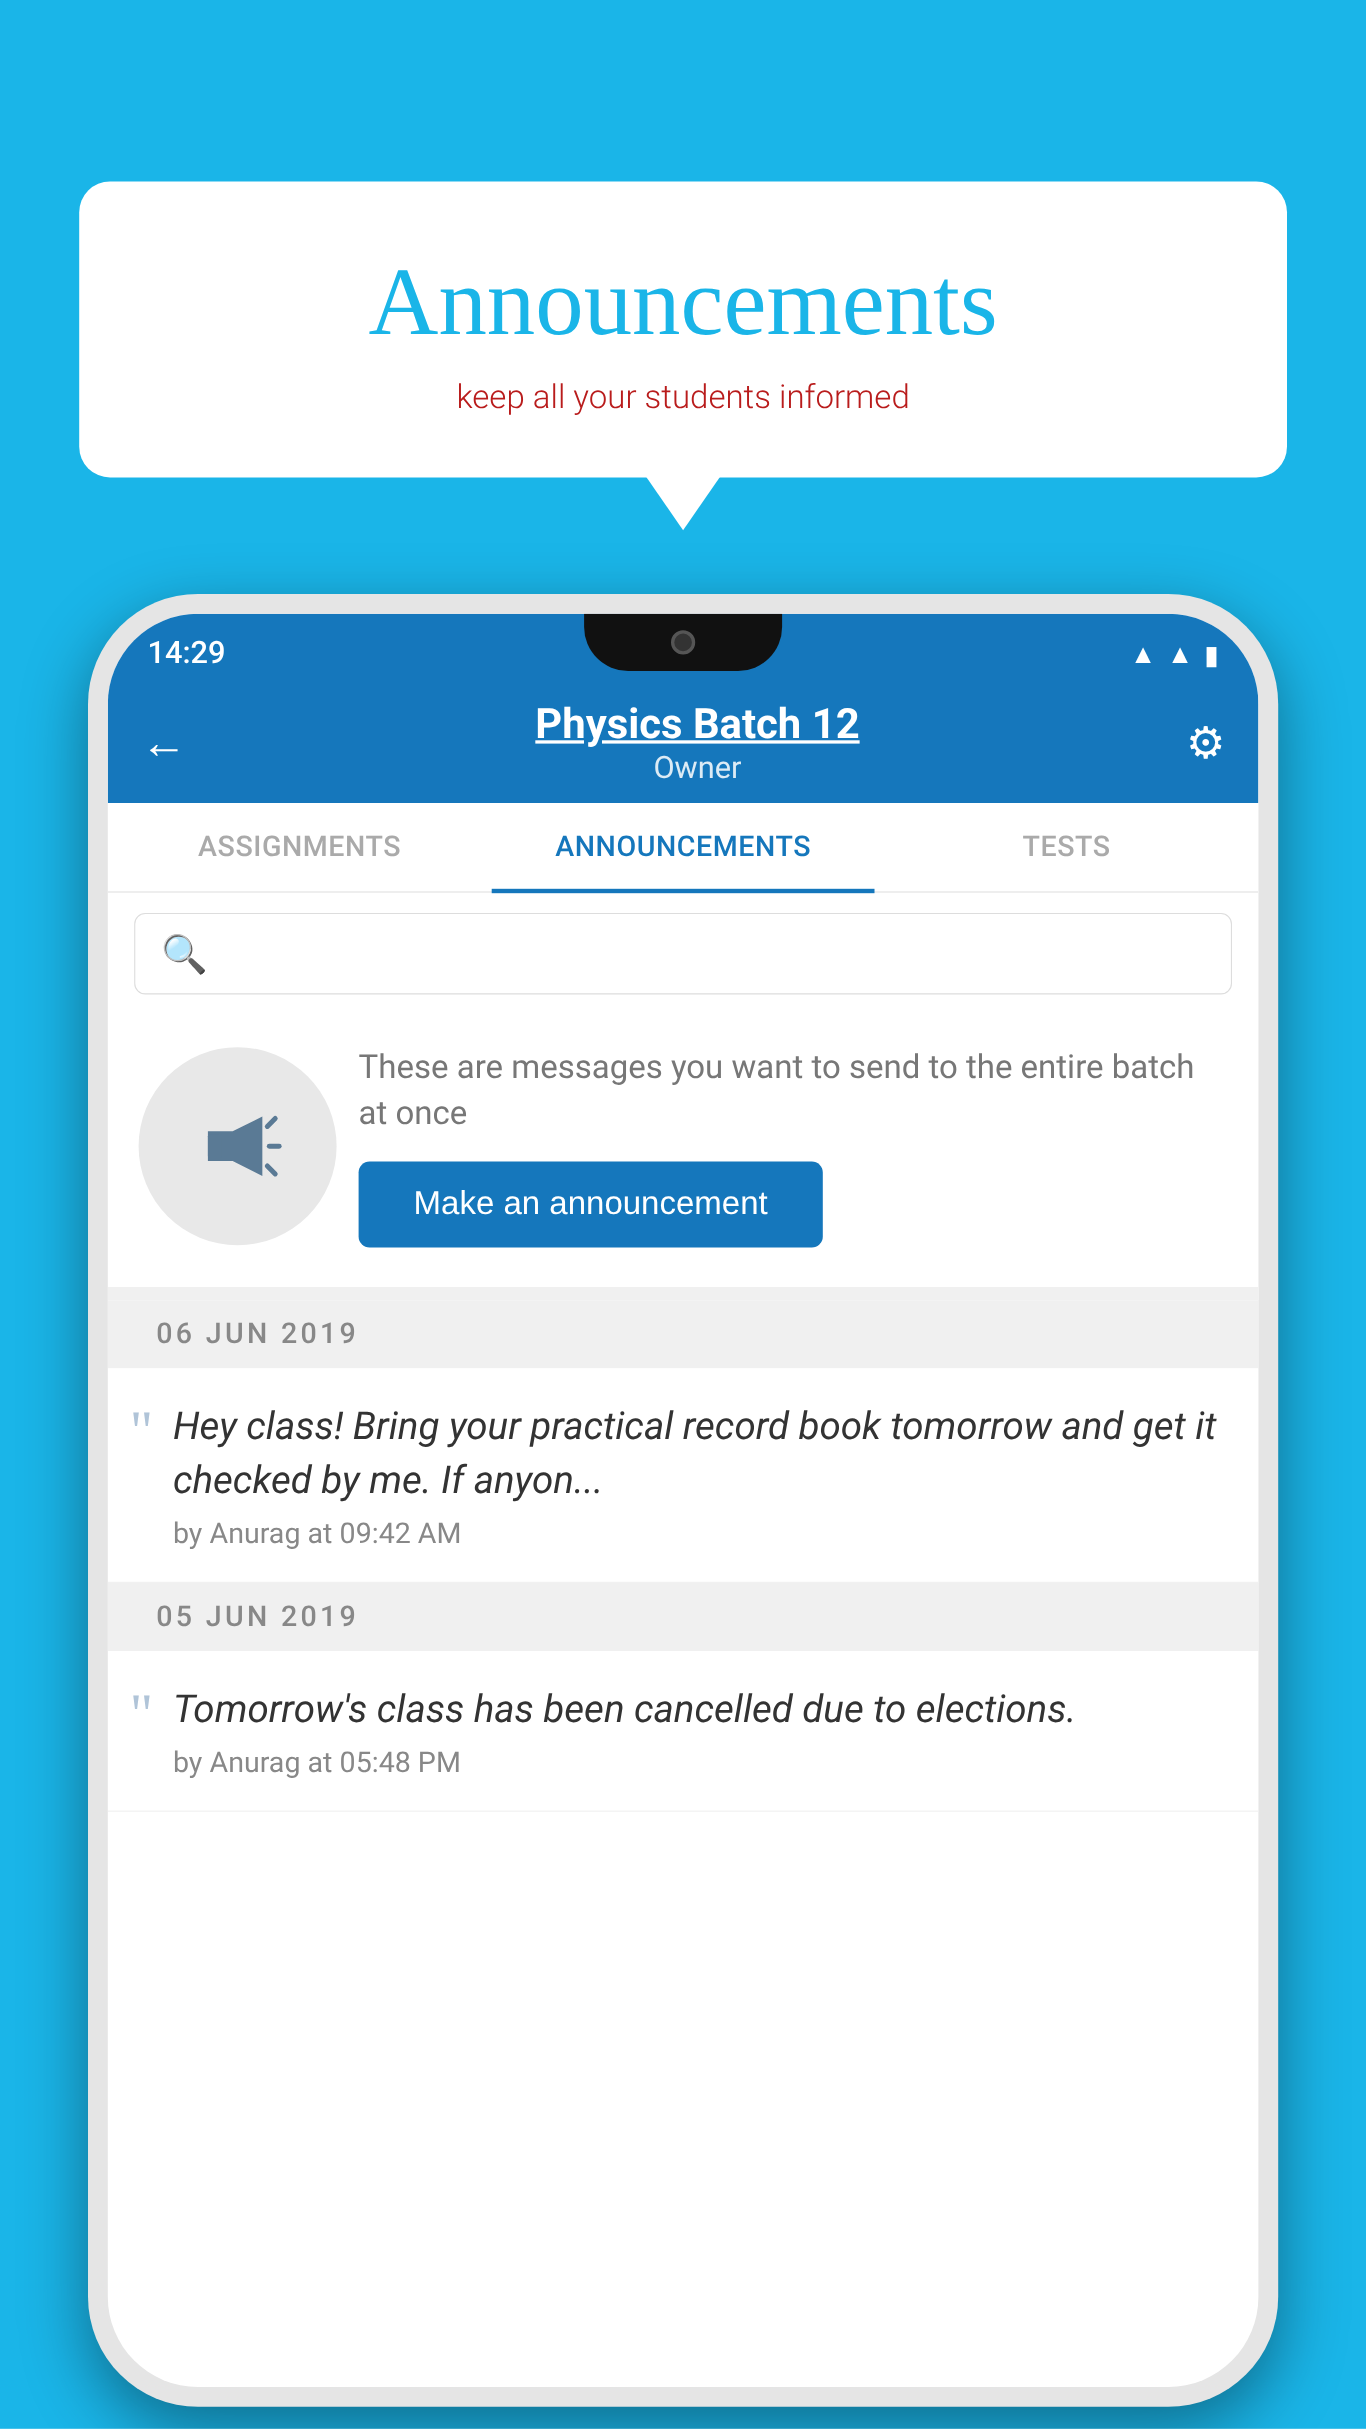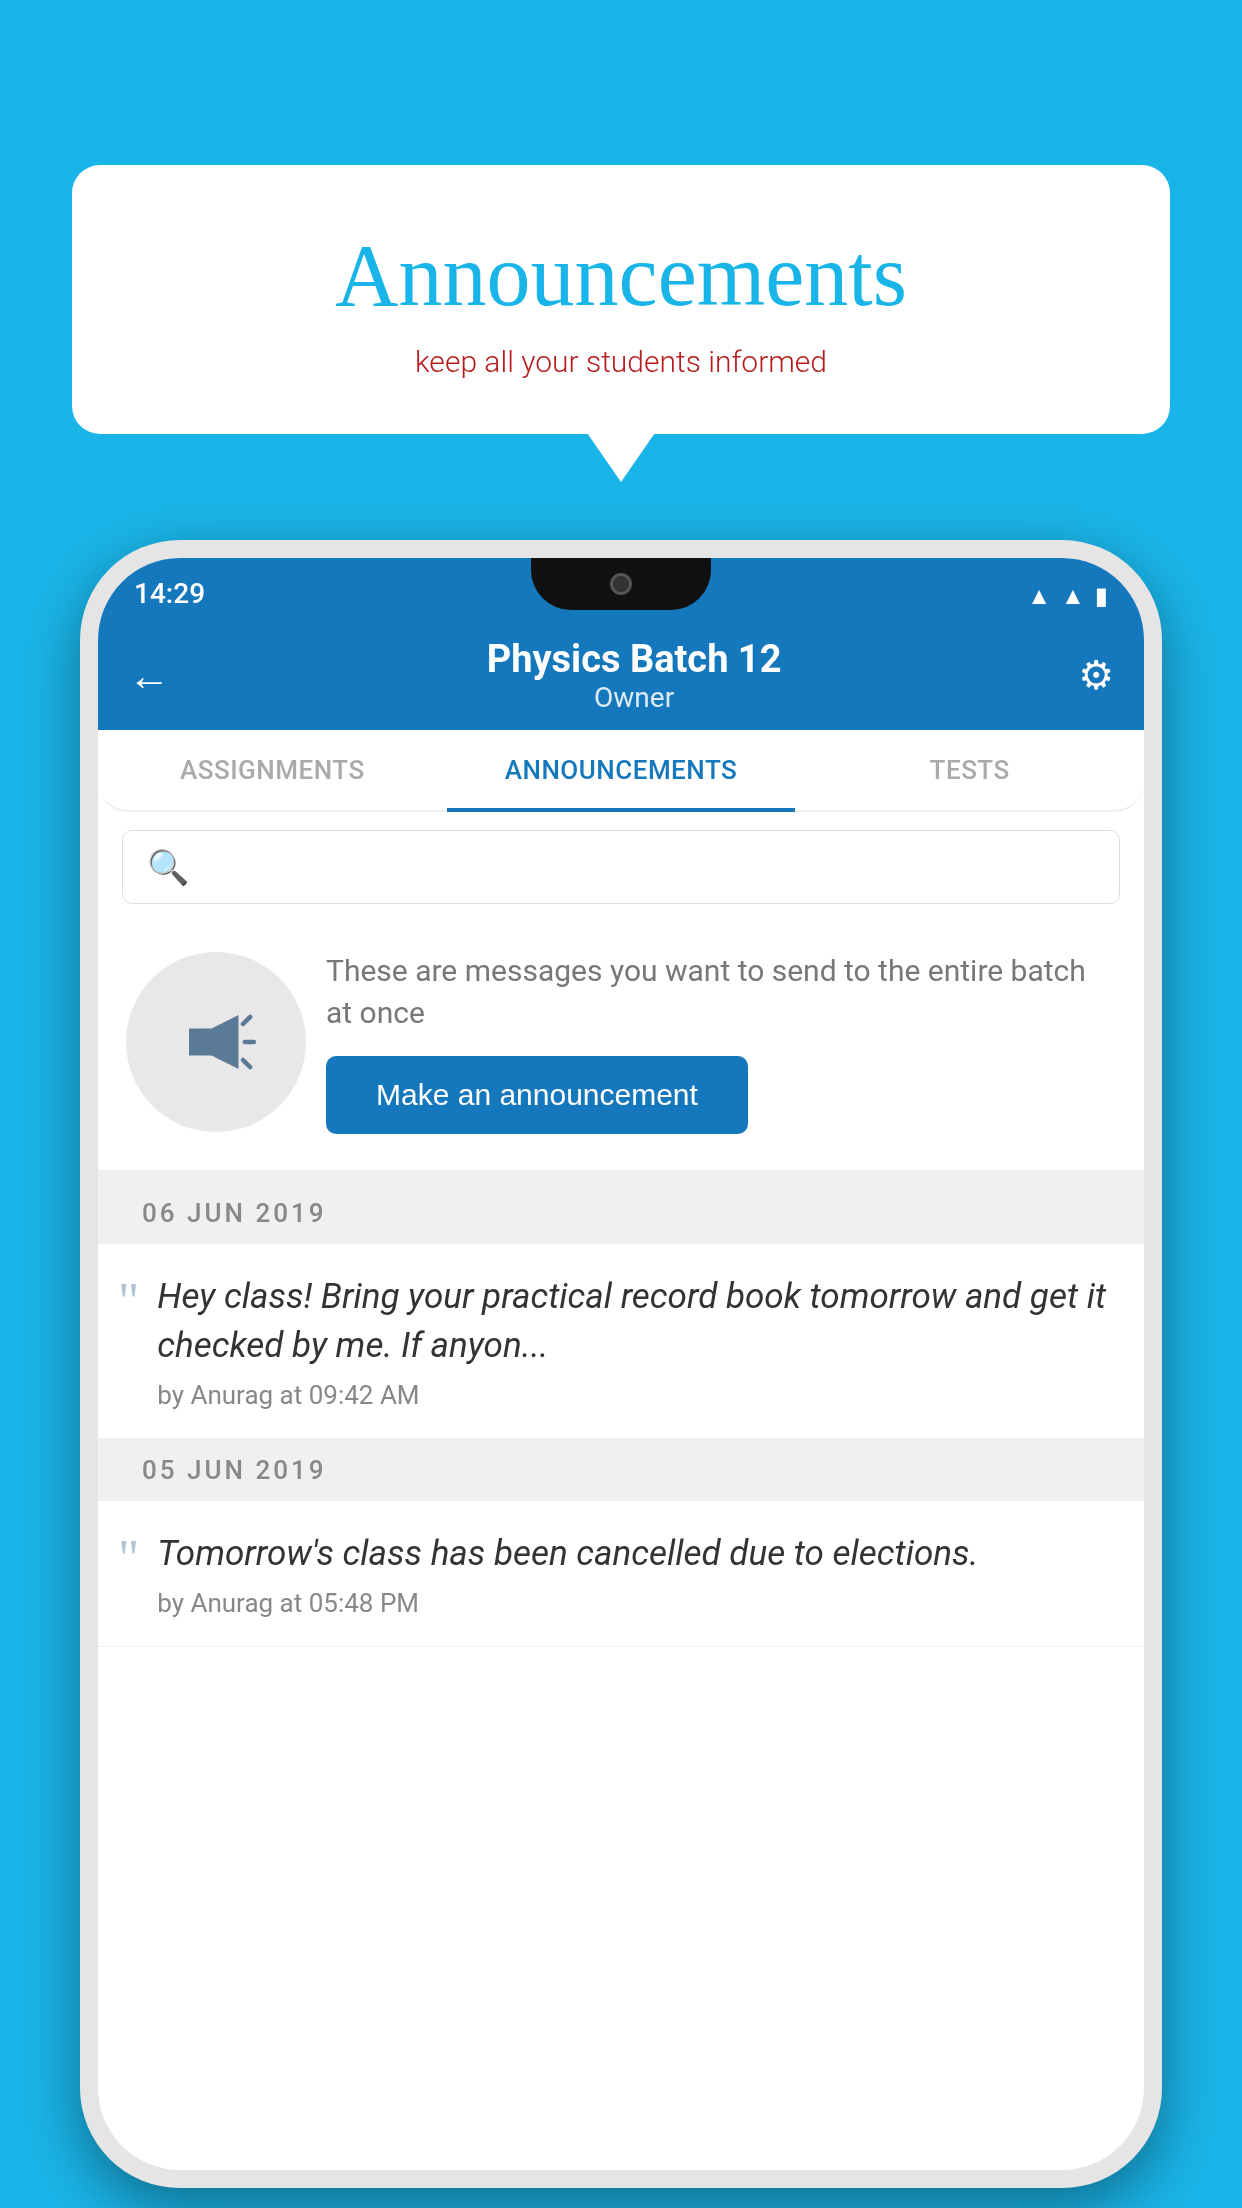--- a/index.html
+++ b/index.html
@@ -136,40 +136,40 @@
       cursor: pointer;
     }
     .app-bar-title-container {
       flex: 1;
       text-align: center;
     }
     .app-bar-title {
       color: white;
       font-size: 38px;
       font-weight: 700;
+      text-decoration: underline;
     }
     .app-bar-subtitle {
       color: rgba(255,255,255,0.85);
       font-size: 28px;
       font-weight: 400;
     }
     .gear-icon {
       color: white;
       font-size: 40px;
       cursor: pointer;
     }
 
     
     .tabs-container {
       background: white;
       display: flex;
       border-bottom: 2px solid #eee;
       height: 82px;
       align-items: stretch;
-      border-radius: 30px;
     }
     .tab-item {
       flex: 1;
       display: flex;
       align-items: center;
       justify-content: center;
       font-size: 26px;
       font-weight: 500;
       color: #aaa;
       cursor: pointer;

